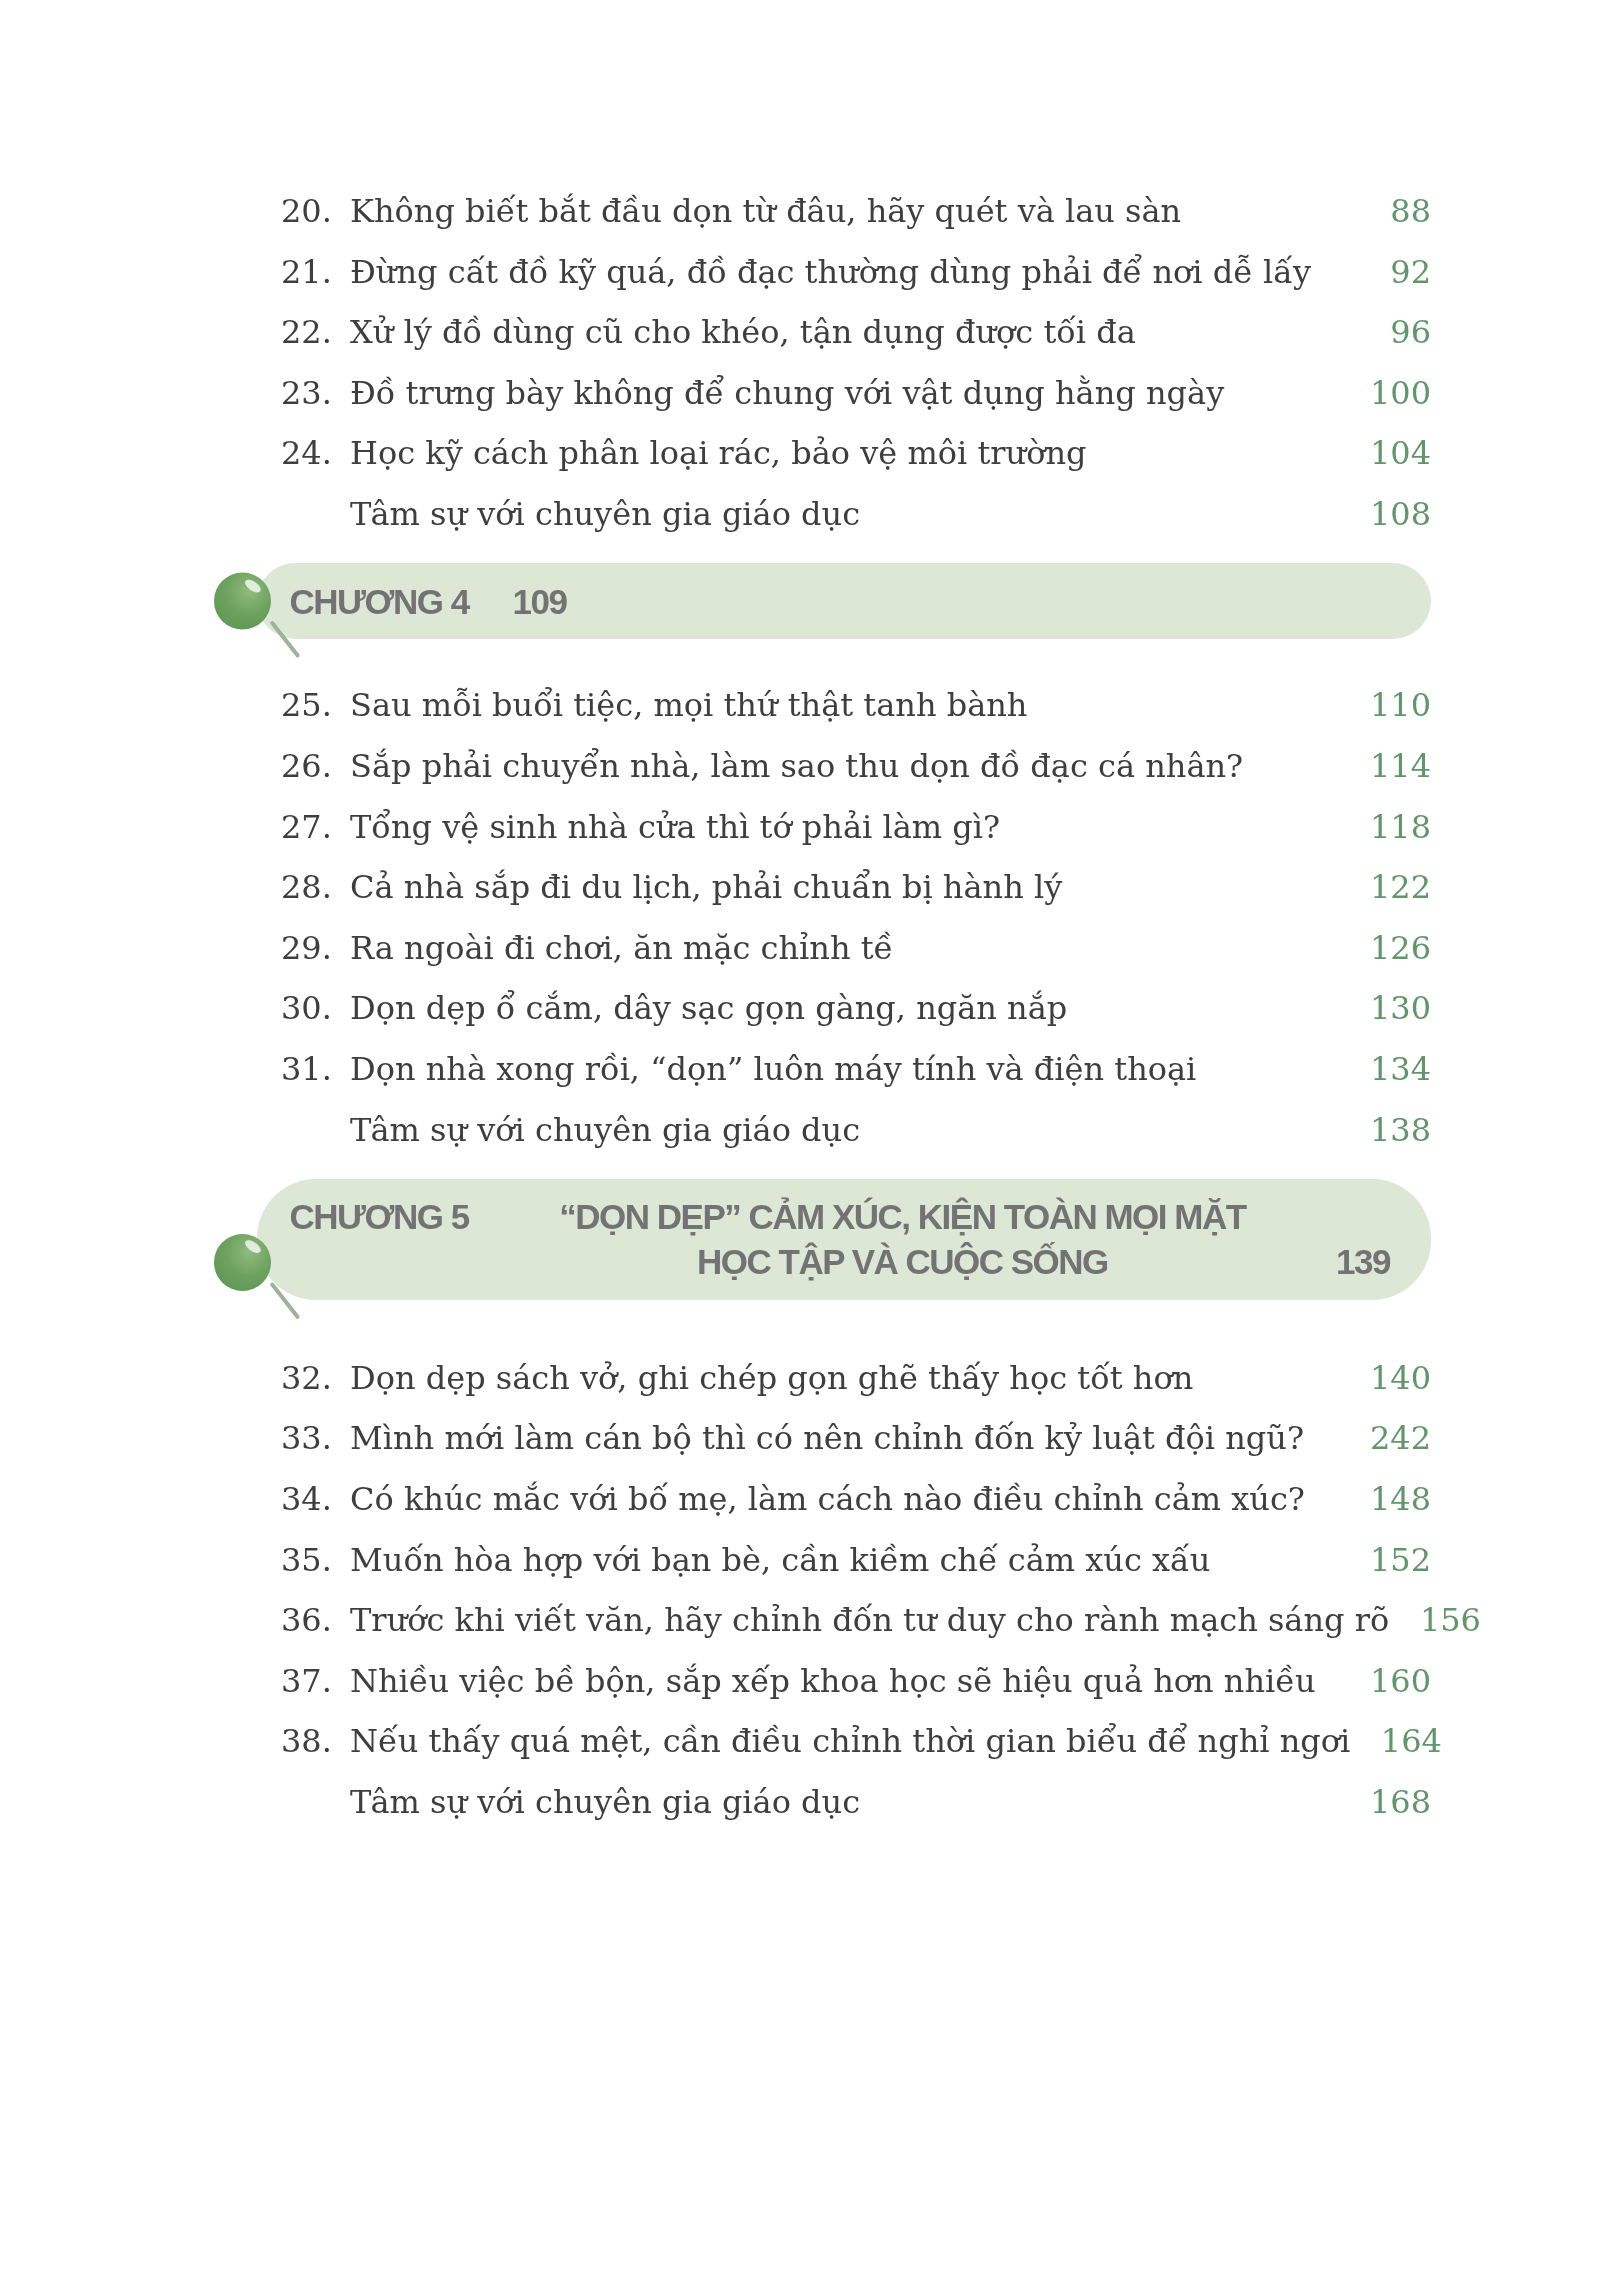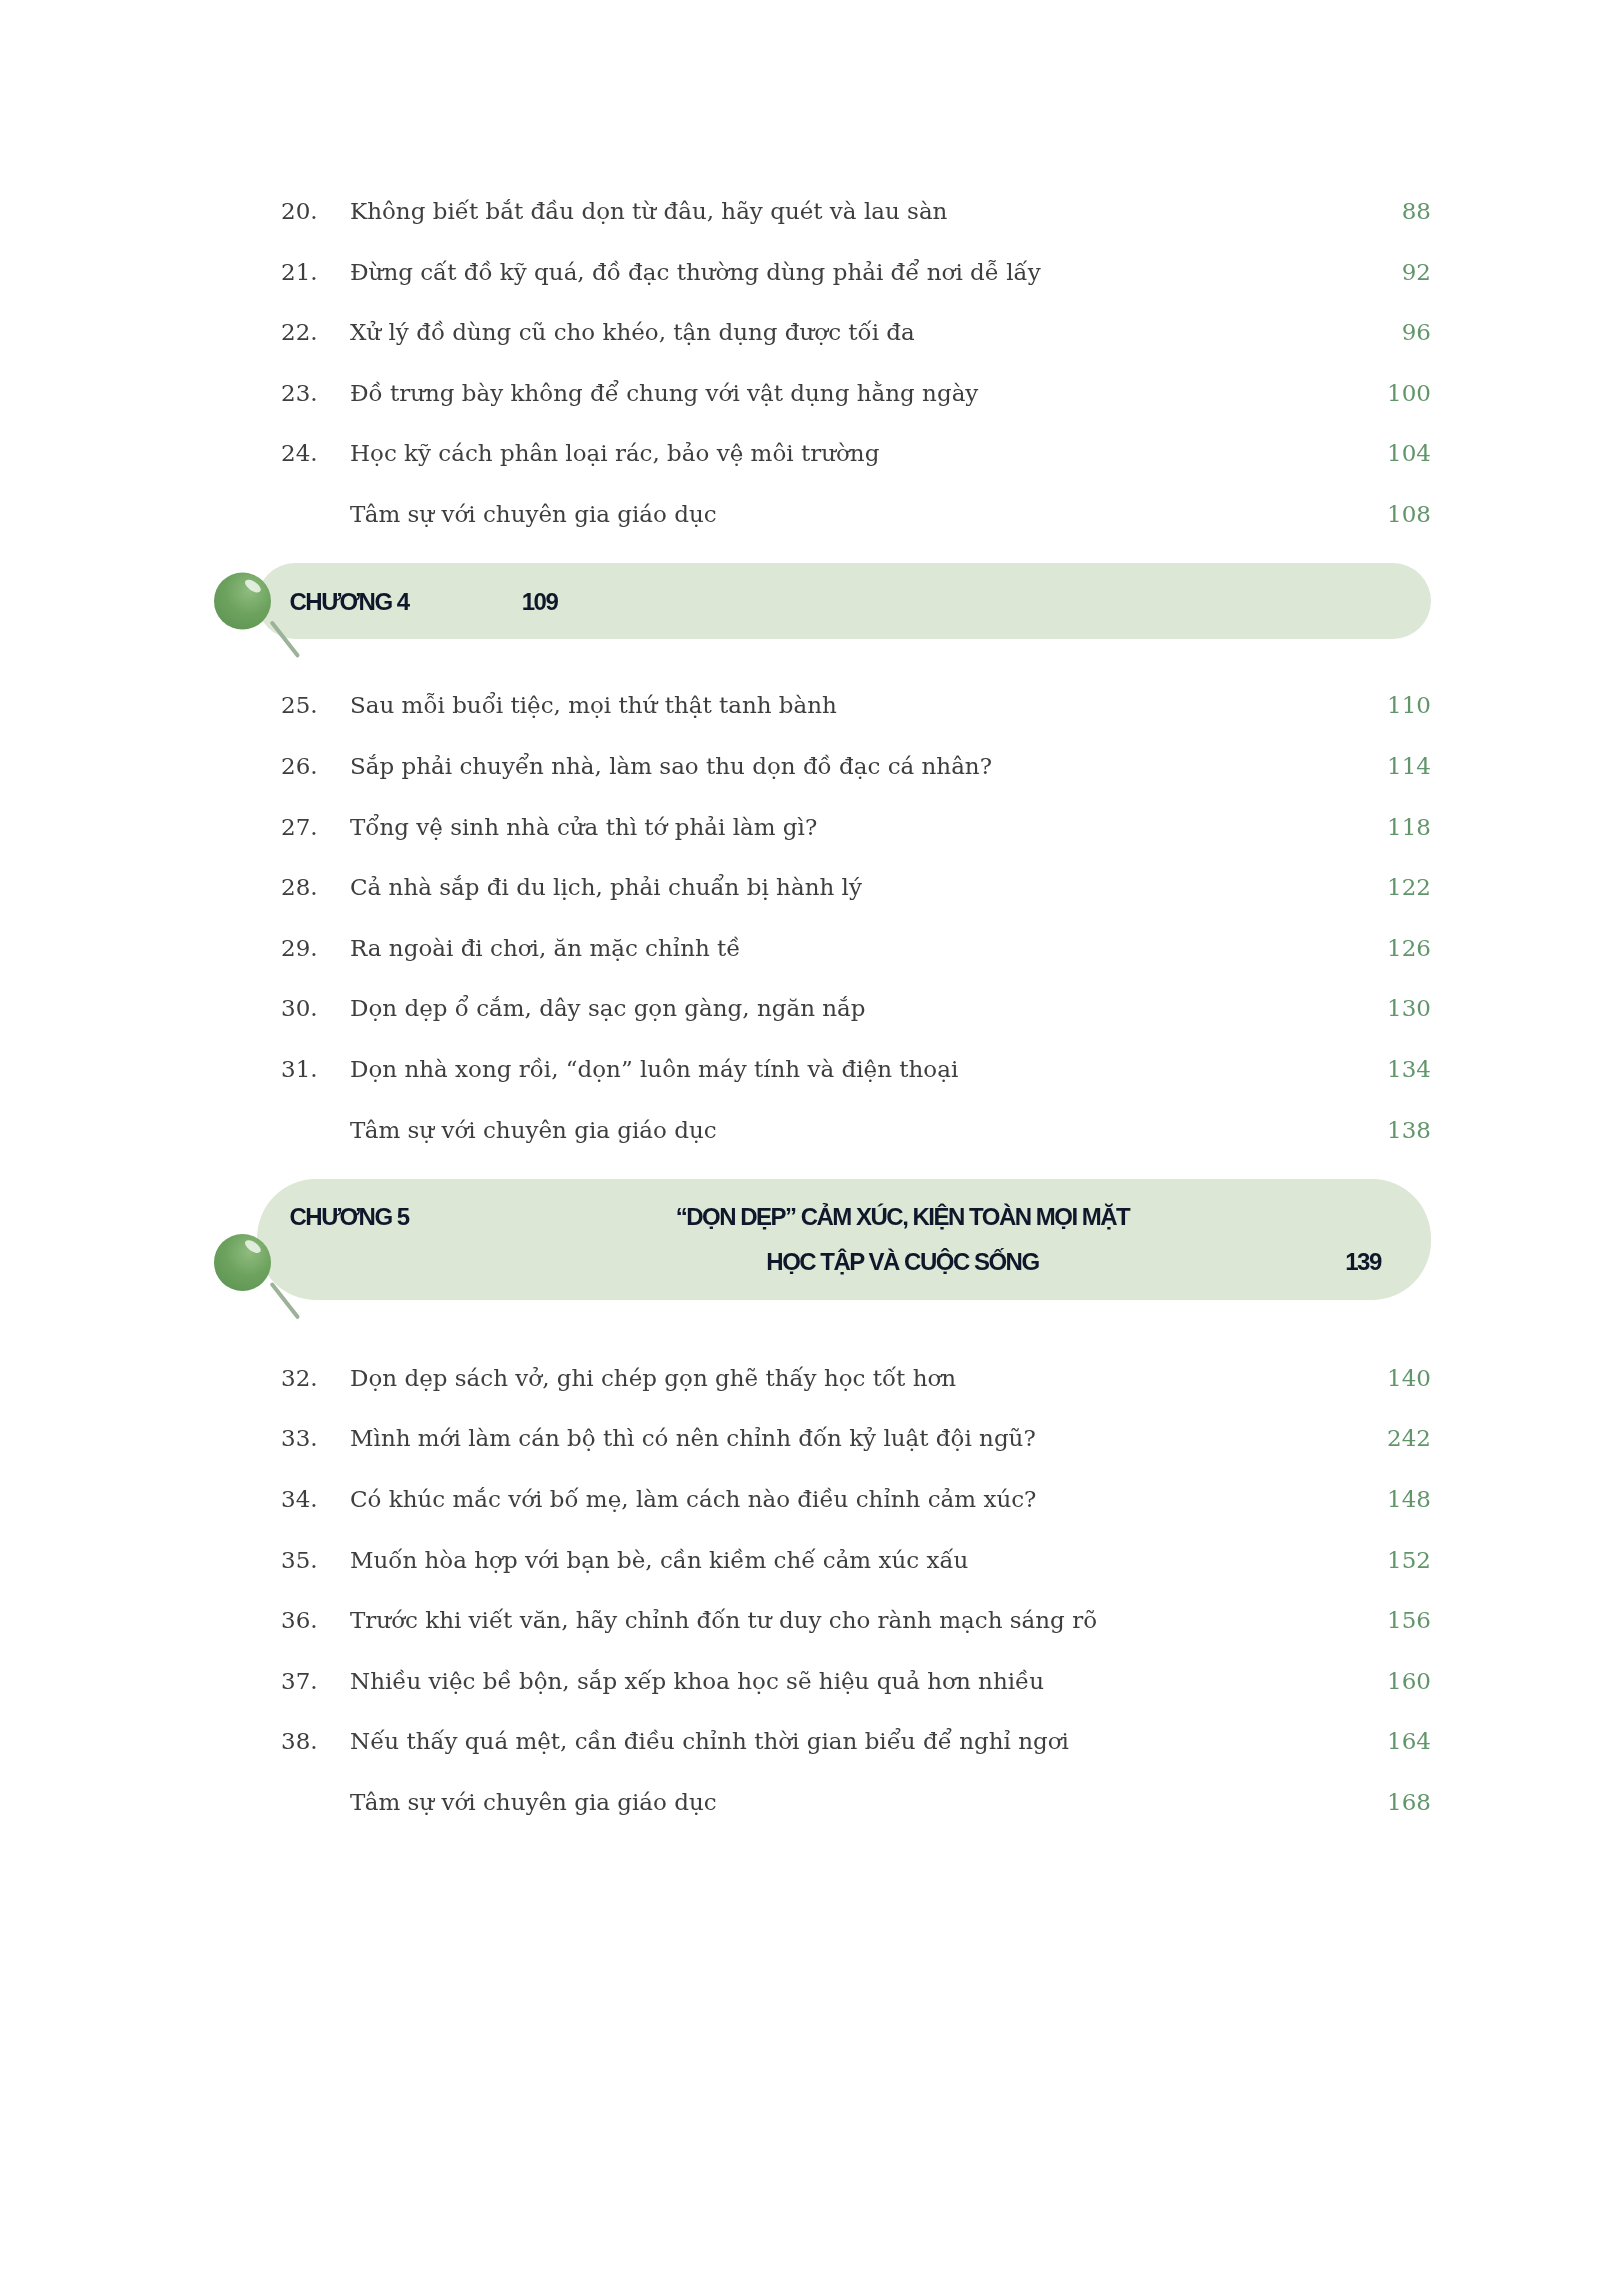--- a/index.html
+++ b/index.html
@@ -13,21 +13,21 @@
   }
   .page-content {
     position:absolute;
     left:281px; top:192px;
     width:1150px;
   }
   
   .toc-row {
     display:flex;
     align-items:baseline;
-    font-size:23px;
+    font-size:32px;
     line-height:39px;
     margin-bottom:21.6px;
     color:#3e3e3e;
   }
   .toc-row .num {
     width:69px;
     flex:0 0 69px;
   }
   .toc-row .title {
     flex:1 1 auto;
@@ -48,22 +48,22 @@
     position:relative;
     margin:29px 0 47px -24.5px;
     width:calc(100% + 24.5px);
     background:#dce7d6;
     border-radius:59px;
     padding:15.7px 29px 15.7px 33px;
     box-sizing:border-box;
     font-family:"Liberation Sans", sans-serif;
     font-weight:700;
     letter-spacing:-1.5px;
-    color:#0f172a;
-    font-size:24px;
+    color:#737373;
+    font-size:35px;
     line-height:45px;
   }
   .chapter.ch5 { margin-bottom:59px; }
   .ch-row {
     display:flex;
     align-items:baseline;
   }
   .ch-row.two-line { align-items:flex-start; }
   .ch-label {
     flex:0 0 211px;

